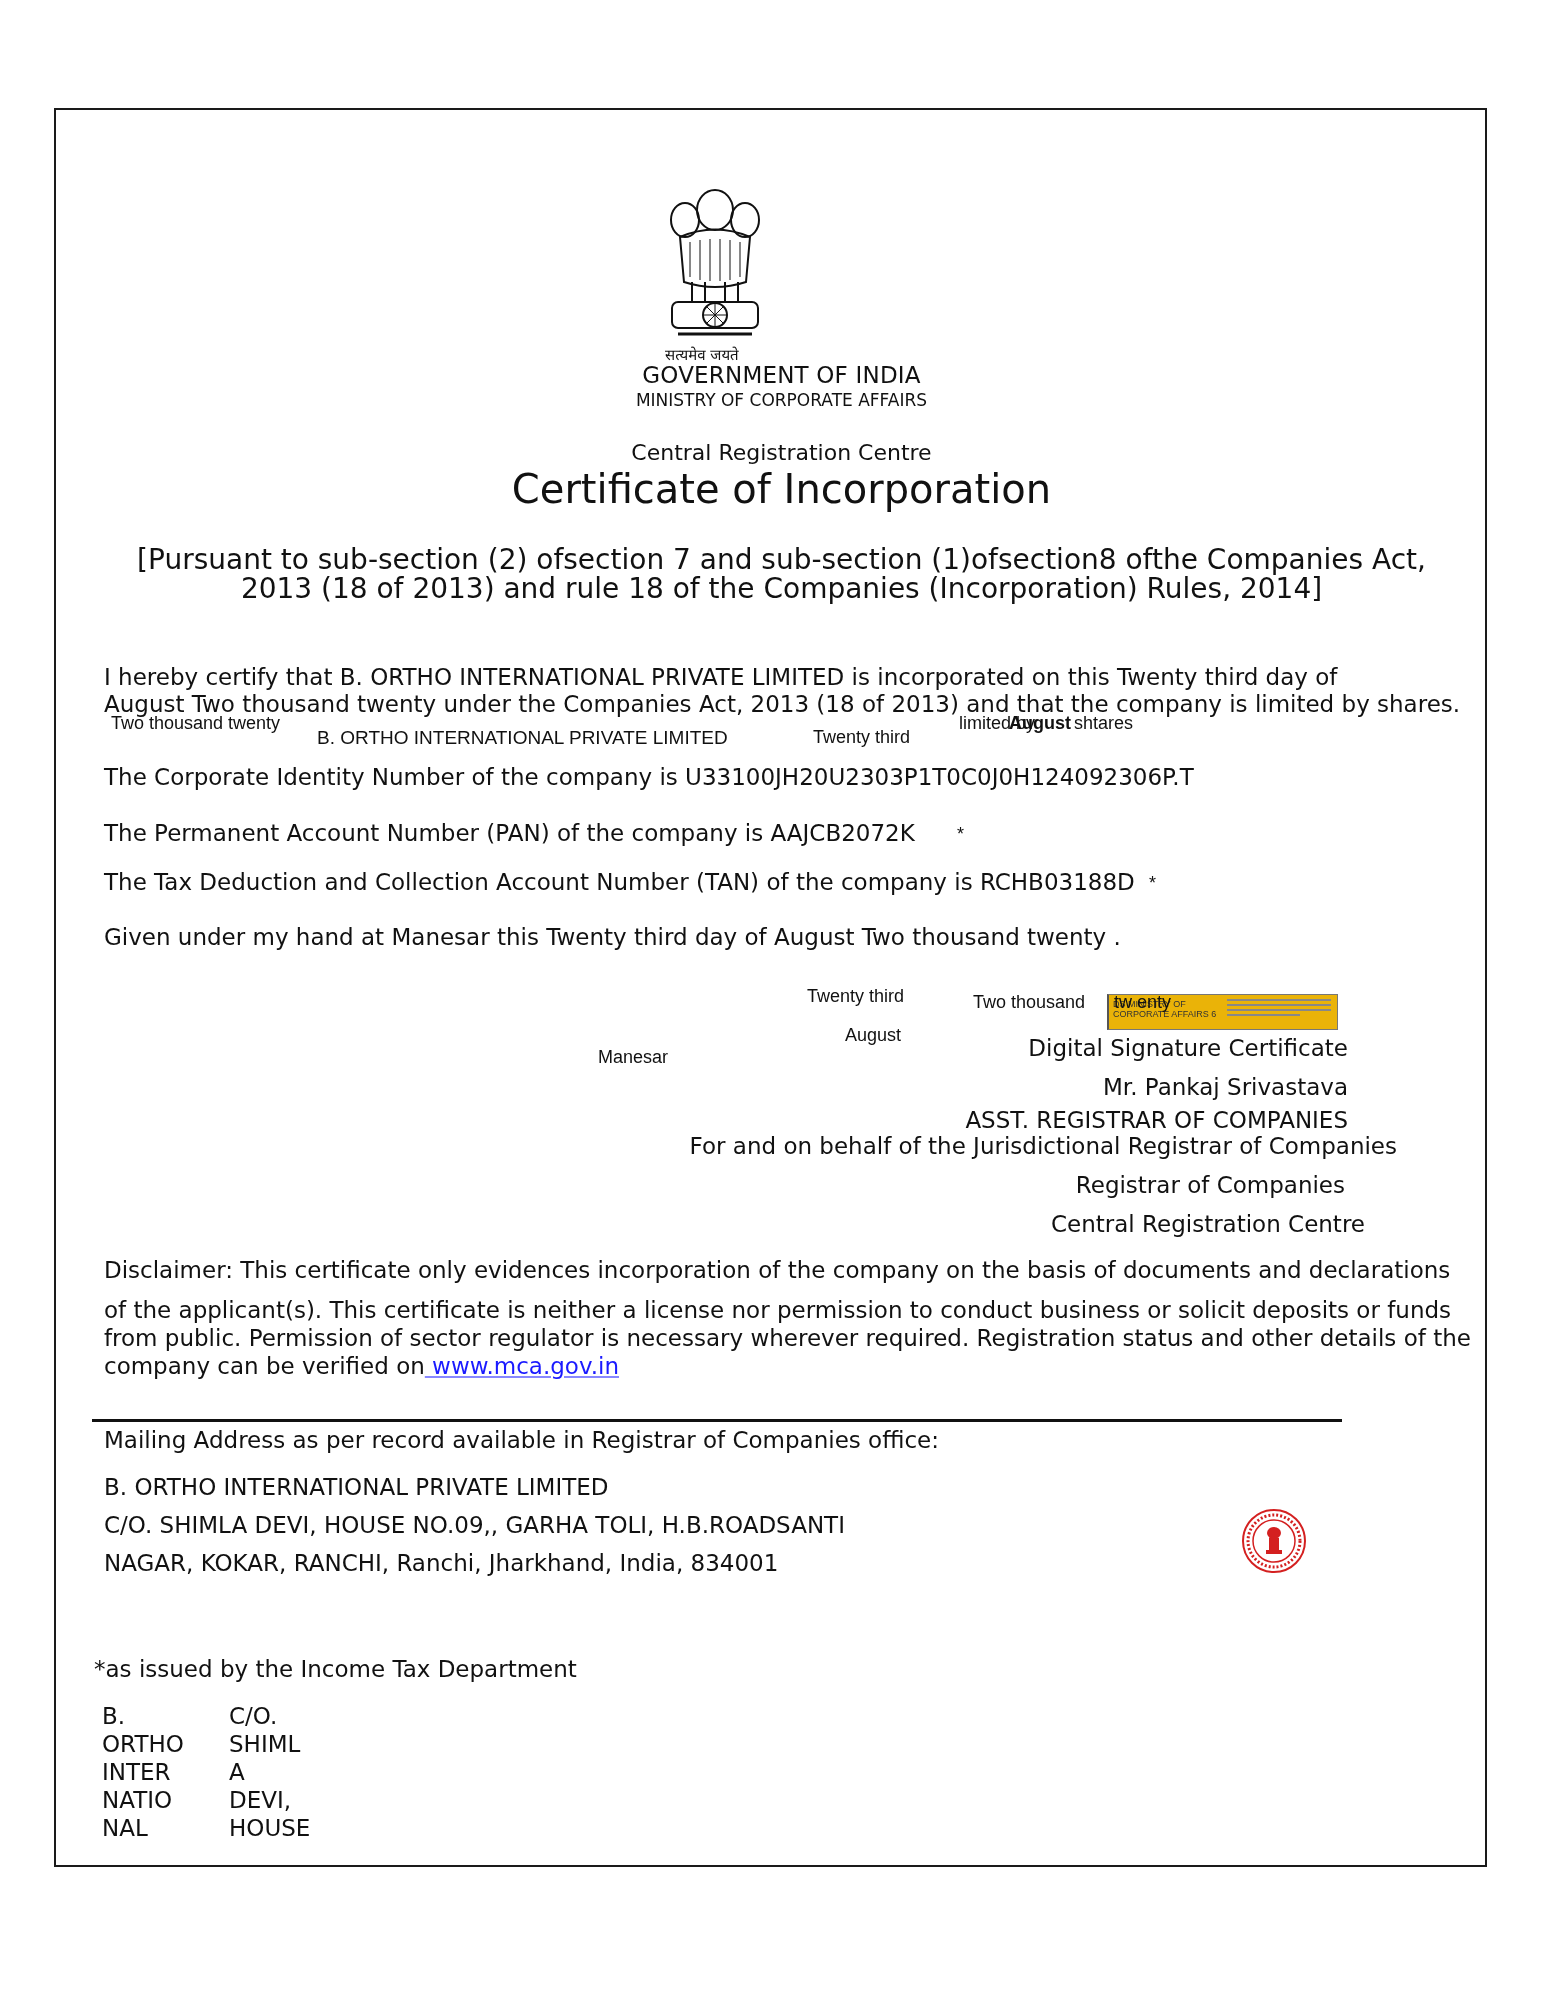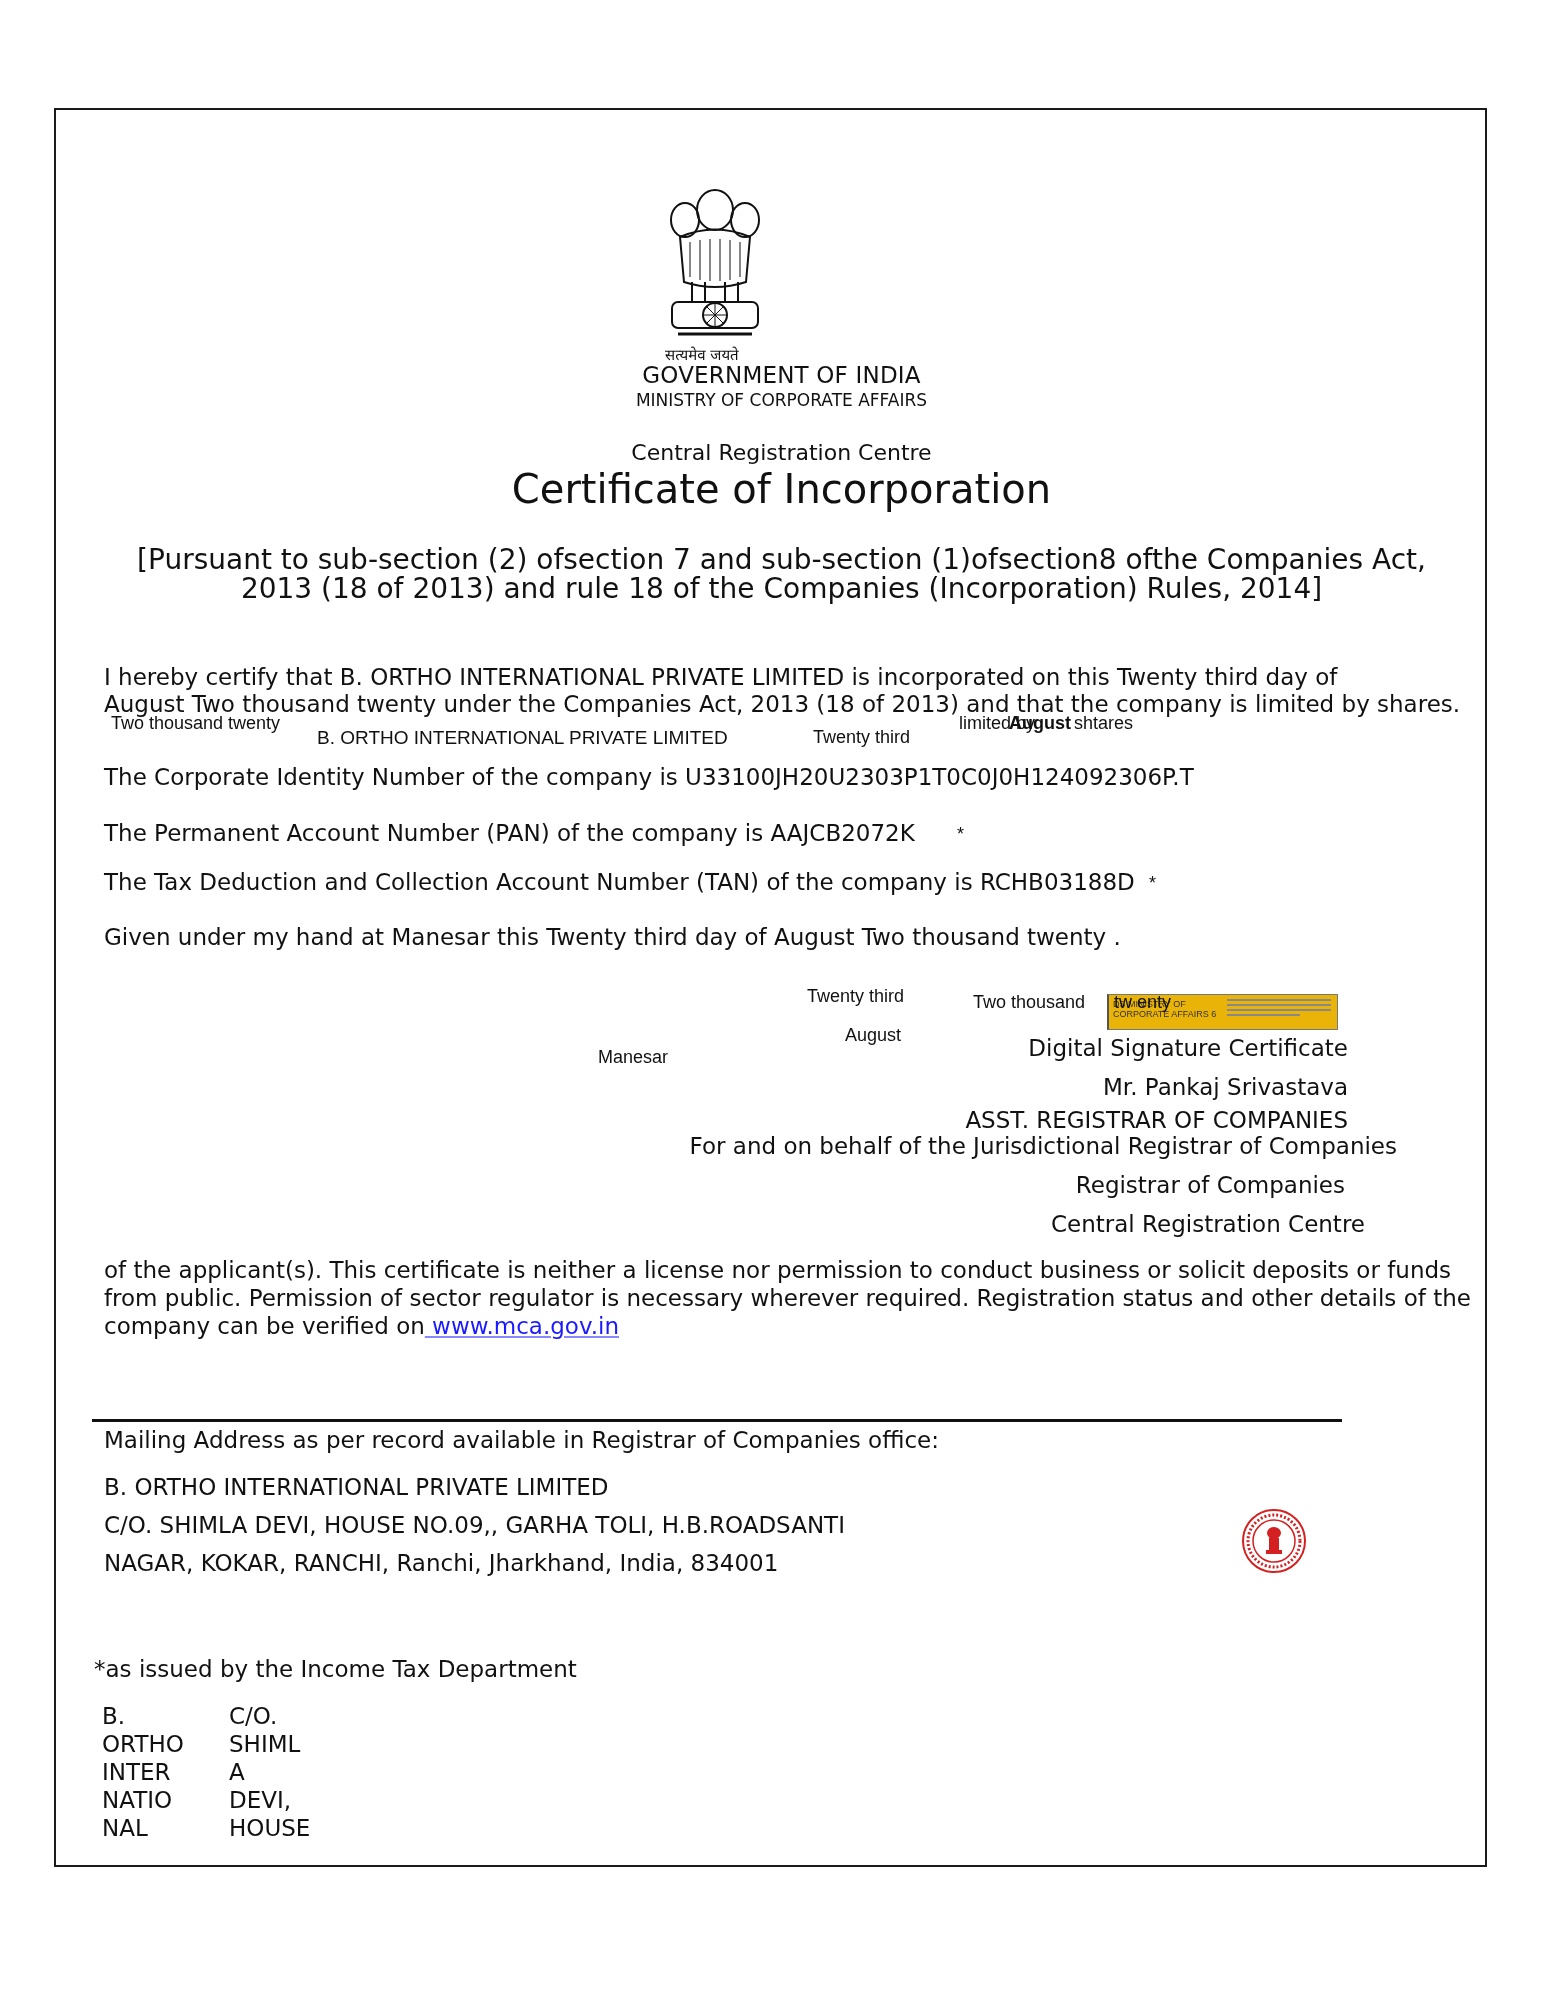--- a/index.html
+++ b/index.html
@@ -96,20 +96,21 @@
 <div class="abs overlay" style="left:1105px; top:992px;">tw enty</div>
 
 <div class="abs sig" style="right:197px; top:1035px;">Digital Signature Certificate</div>
 <div class="abs sig" style="right:197px; top:1074px;">Mr. Pankaj Srivastava</div>
 <div class="abs sig" style="right:197px; top:1107px;">ASST. REGISTRAR OF COMPANIES</div>
 <div class="abs sig" style="right:148px; top:1133px;">For and on behalf of the Jurisdictional Registrar of Companies</div>
 <div class="abs sig" style="right:200px; top:1172px;">Registrar of Companies</div>
 <div class="abs sig" style="right:180px; top:1211px;">Central Registration Centre</div>
 
 <div class="abs disc">
+  <span class="l1">Disclaimer: This certificate only evidences incorporation of the company on the basis of documents and declarations</span>
   <span>of the applicant(s). This certificate is neither a license nor permission to conduct business or solicit deposits or funds from public. Permission of sector regulator is necessary wherever required. Registration status and other details of the company can be verified on</span><a class="link"> www.mca.gov.in</a>
 </div>
 
 <div class="rule"></div>
 
 <div class="abs body" style="left:95px; top:1427px;">Mailing Address as per record available in Registrar of Companies office:</div>
 <div class="abs body" style="left:95px; top:1474px;">B. ORTHO INTERNATIONAL PRIVATE LIMITED</div>
 <div class="abs body" style="left:95px; top:1512px;">C/O. SHIMLA DEVI, HOUSE NO.09,, GARHA TOLI, H.B.ROADSANTI</div>
 <div class="abs body" style="left:95px; top:1550px;">NAGAR, KOKAR, RANCHI, Ranchi, Jharkhand, India, 834001</div>
 

